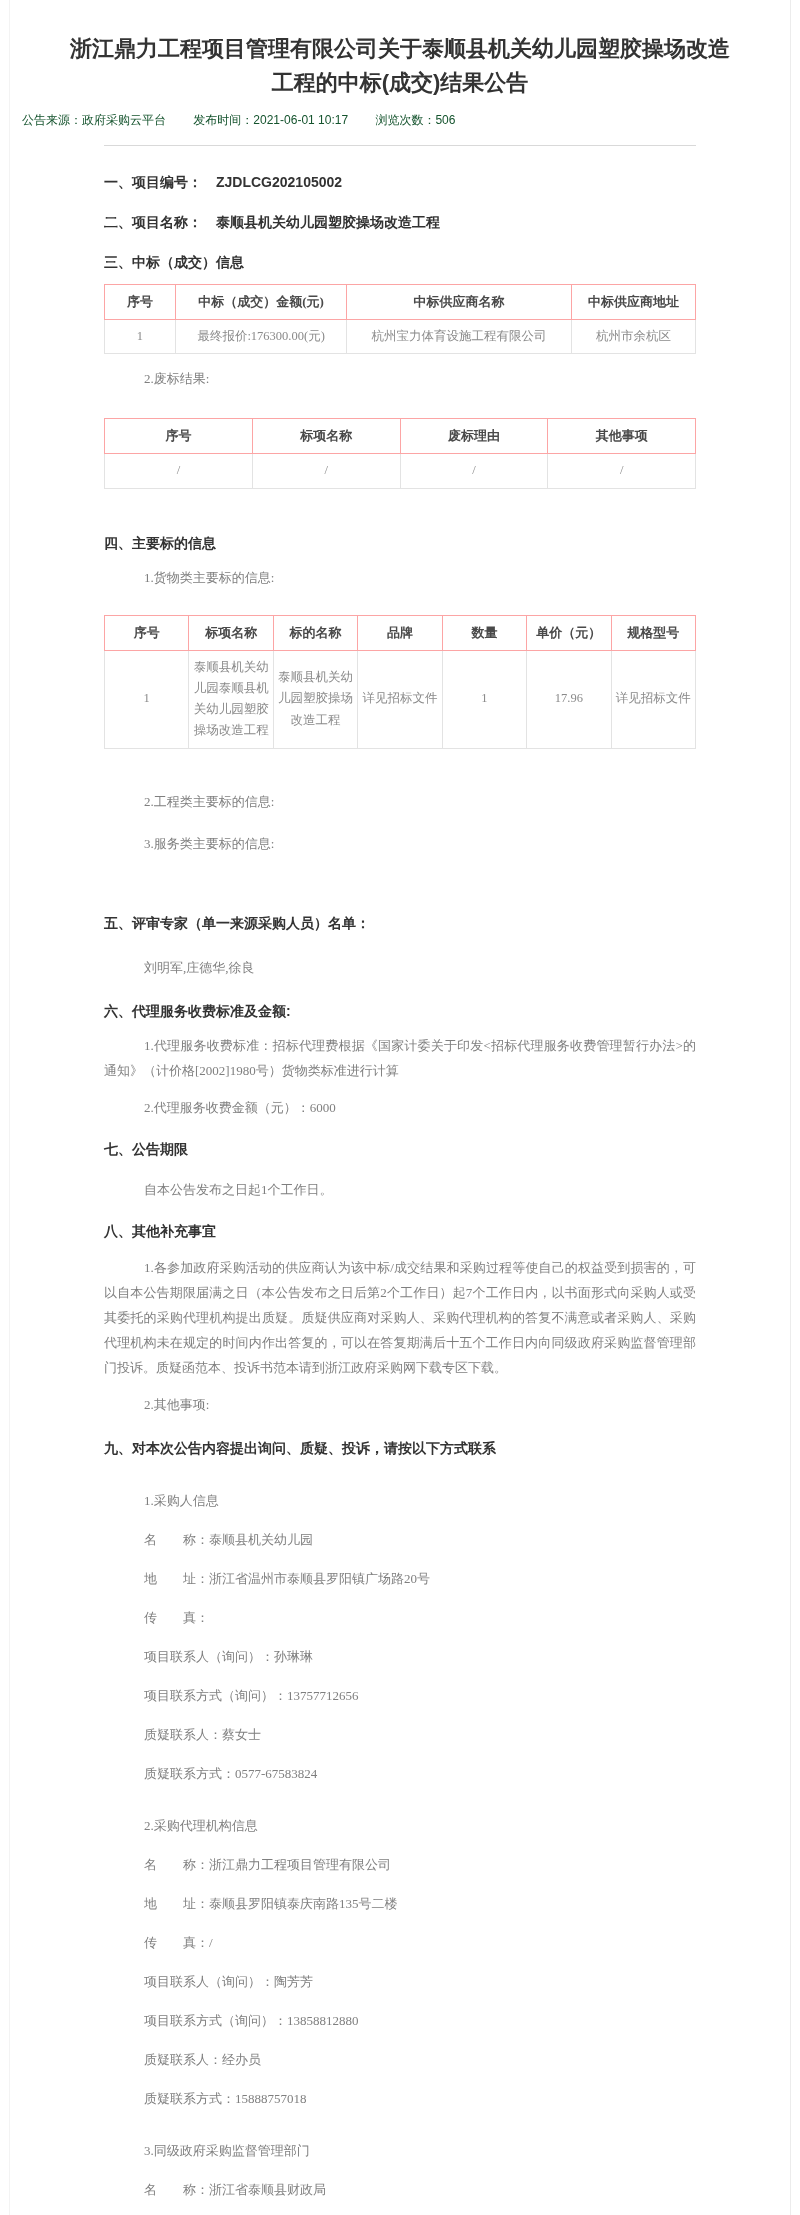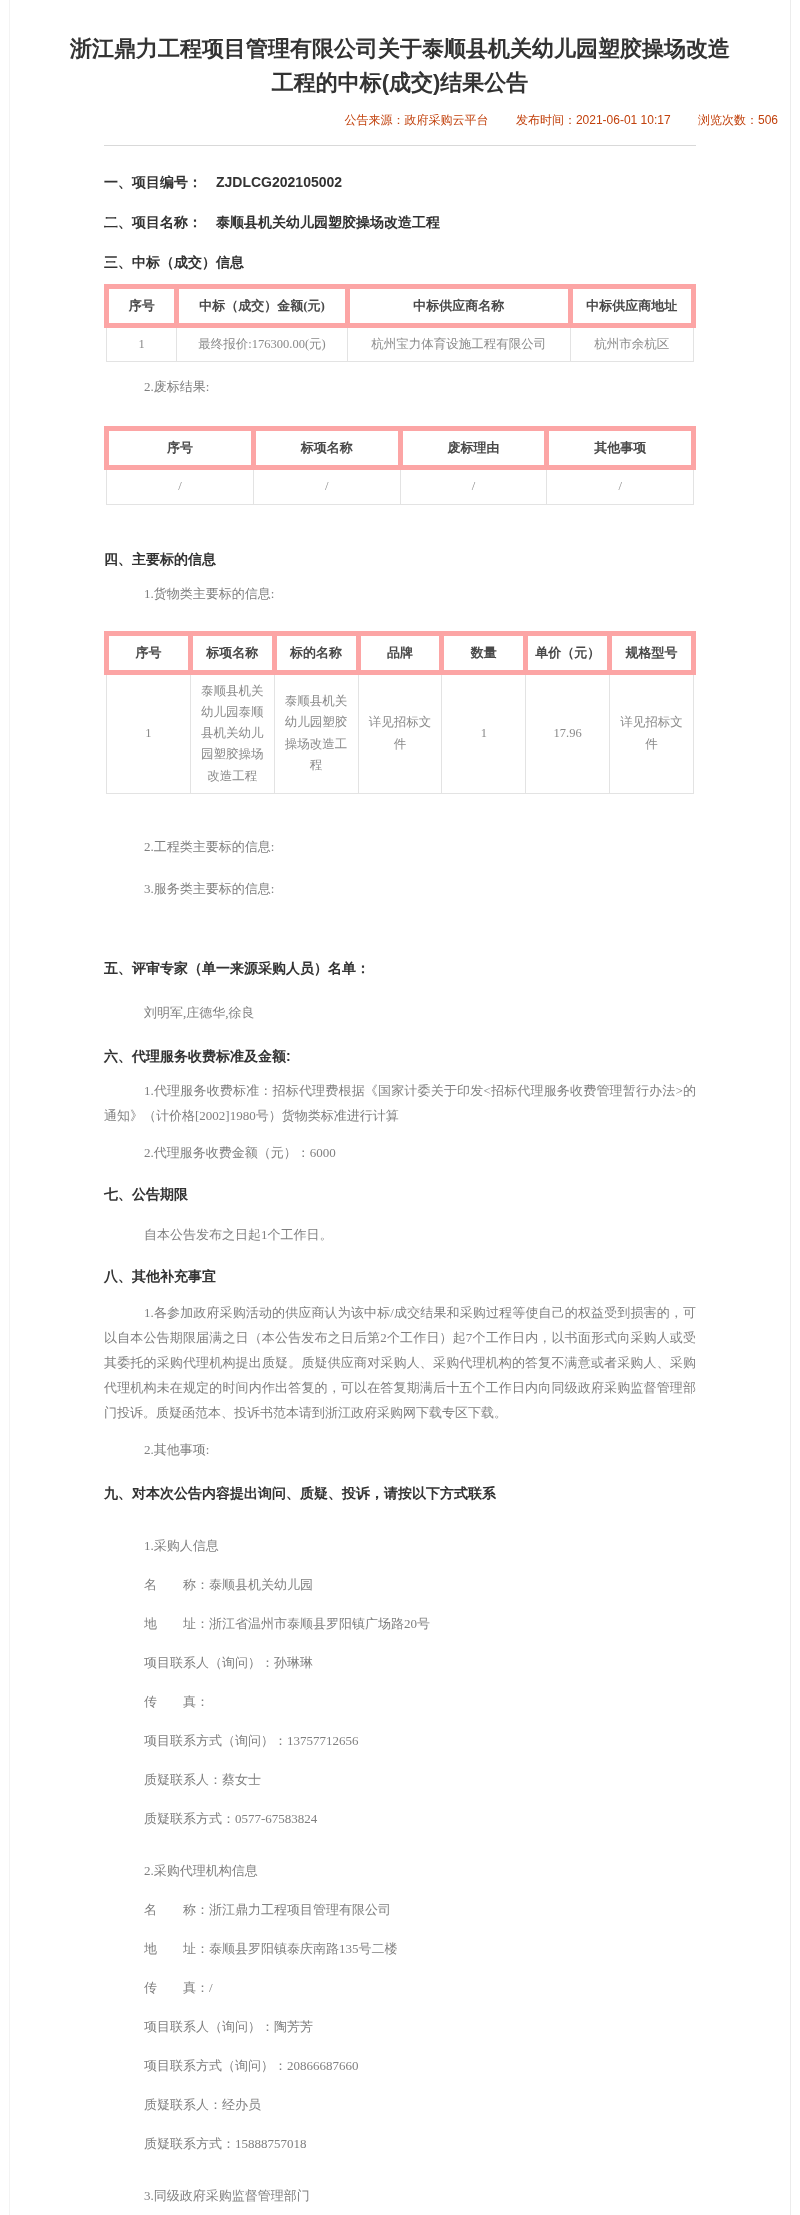--- a/index.html
+++ b/index.html
@@ -1,28 +1,28 @@
 <!DOCTYPE html>
 <html><head>
 <meta charset="utf-8">
 <style>
   html, body { margin: 0; padding: 0; background: #ffffff; }
   body { width: 800px; min-height: 2215px; font-family: "Liberation Sans", "DejaVu Sans", sans-serif; }
   .page { width: 782px; margin: 0 auto; padding: 26px 0 40px 0; border-left: 1px solid #f3f3f3; border-right: 1px solid #ececec; box-sizing: border-box; min-height: 2215px; }
   h1.title { width: 670px; margin: 6px auto 12px auto; text-align: center; font-size: 22px; line-height: 34px; color: #333333; font-weight: bold; }
-  .meta { margin-top: 12px; text-align: right; font-size: 12px; color: #c2410c; }
+  .meta { margin-top: 12px; text-align: left; font-size: 12px; color: #14532d; }
   .meta span { margin: 0 12px; }
   .divider { width: 592px; margin: 16px auto 0 auto; border-top: 1px solid #d9d9d9; height: 0; }
   .content { width: 592px; margin: 0 auto; }
   .sec { margin-top: 20px; font-size: 14px; line-height: 20px; color: #333333; font-weight: bold; }
   .sec .val { margin-left: 14px; }
   .sub { margin: 16px 0 0 40px; font-size: 13px; line-height: 18px; color: #7f7f7f; font-family: "Liberation Serif", "DejaVu Serif", serif; }
   .para { margin: 12px 0 0 0; font-size: 13px; line-height: 25px; color: #7f7f7f; text-indent: 40px; text-align: justify; font-family: "Liberation Serif", "DejaVu Serif", serif; }
   table.tbl { width: 100%; margin-top: 12px; border-collapse: collapse; table-layout: fixed; font-family: "Liberation Serif", "DejaVu Serif", serif; }
-  table.tbl th { border: 5px solid #fca5a5; padding: 8px 4px; font-size: 13px; color: #4a4a4a; font-weight: bold; text-align: center; }
+  table.tbl th { border: 1px solid #fca5a5; padding: 8px 4px; font-size: 13px; color: #4a4a4a; font-weight: bold; text-align: center; }
   table.tbl td { border: 1px solid #e3e3e3; padding: 6px 4px; font-size: 12.5px; color: #8a8a8a; text-align: center; line-height: 1.7; word-break: break-all; }
   .gap-lg { margin-top: 44px; }
   .gap-xl { margin-top: 60px; }
   .contact-block { margin-top: 34px; }
   .contact-title { margin: 34px 0 0 40px; font-size: 13px; line-height: 18px; color: #7f7f7f; font-family: "Liberation Serif", "DejaVu Serif", serif; }
   .contact-line { margin: 21px 0 0 40px; font-size: 13px; line-height: 18px; color: #7f7f7f; white-space: pre-wrap; font-family: "Liberation Serif", "DejaVu Serif", serif; }
 </style>
 </head>
 <body>
 
@@ -151,34 +151,34 @@
     <div class="sec" style="margin-top:22px">八、其他补充事宜</div>
     <div class="para" style="margin-top:14px">1.各参加政府采购活动的供应商认为该中标/成交结果和采购过程等使自己的权益受到损害的，可以自本公告期限届满之日（本公告发布之日后第2个工作日）起7个工作日内，以书面形式向采购人或受其委托的采购代理机构提出质疑。质疑供应商对采购人、采购代理机构的答复不满意或者采购人、采购代理机构未在规定的时间内作出答复的，可以在答复期满后十五个工作日内向同级政府采购监督管理部门投诉。质疑函范本、投诉书范本请到浙江政府采购网下载专区下载。</div>
     <div class="sub">2.其他事项:</div>
 
     <div class="sec" style="margin-top:24px">九、对本次公告内容提出询问、质疑、投诉，请按以下方式联系</div>
 
     <div class="contact-block">
       <div class="contact-title">1.采购人信息</div>
       <div class="contact-line">名　　称：泰顺县机关幼儿园</div>
       <div class="contact-line">地　　址：浙江省温州市泰顺县罗阳镇广场路20号</div>
+      <div class="contact-line">传　　真：</div>
       <div class="contact-line">项目联系人（询问）：孙琳琳</div>
-      <div class="contact-line">传　　真：</div>
       <div class="contact-line">项目联系方式（询问）：13757712656</div>
       <div class="contact-line">质疑联系人：蔡女士</div>
       <div class="contact-line">质疑联系方式：0577-67583824</div>
     </div>
 
     <div class="contact-block">
       <div class="contact-title">2.采购代理机构信息</div>
       <div class="contact-line">名　　称：浙江鼎力工程项目管理有限公司</div>
       <div class="contact-line">地　　址：泰顺县罗阳镇泰庆南路135号二楼</div>
       <div class="contact-line">传　　真：/</div>
       <div class="contact-line">项目联系人（询问）：陶芳芳</div>
-      <div class="contact-line">项目联系方式（询问）：20866687660</div>
+      <div class="contact-line">项目联系方式（询问）：13858812880</div>
       <div class="contact-line">质疑联系人：经办员</div>
       <div class="contact-line">质疑联系方式：15888757018</div>
     </div>
 
     <div class="contact-block">
       <div class="contact-title">3.同级政府采购监督管理部门</div>
       <div class="contact-line">名　　称：浙江省泰顺县财政局</div>
 
     </div>
 

